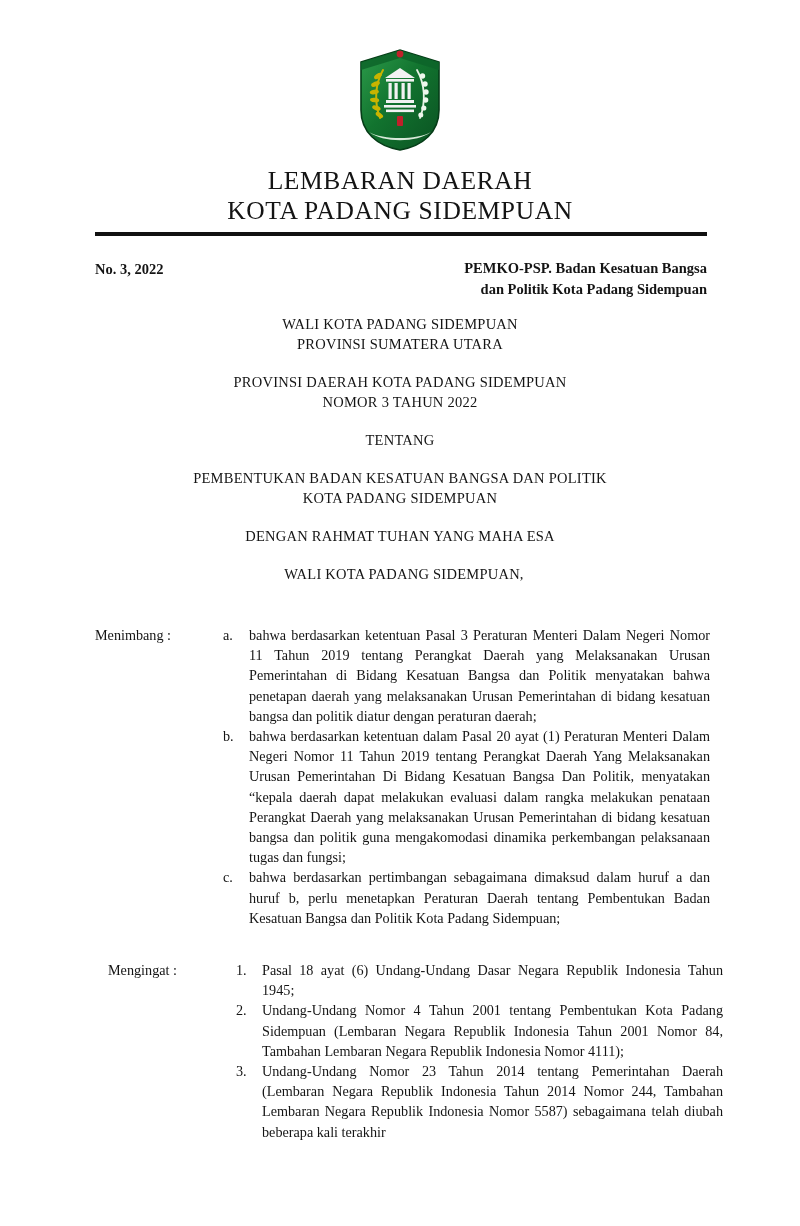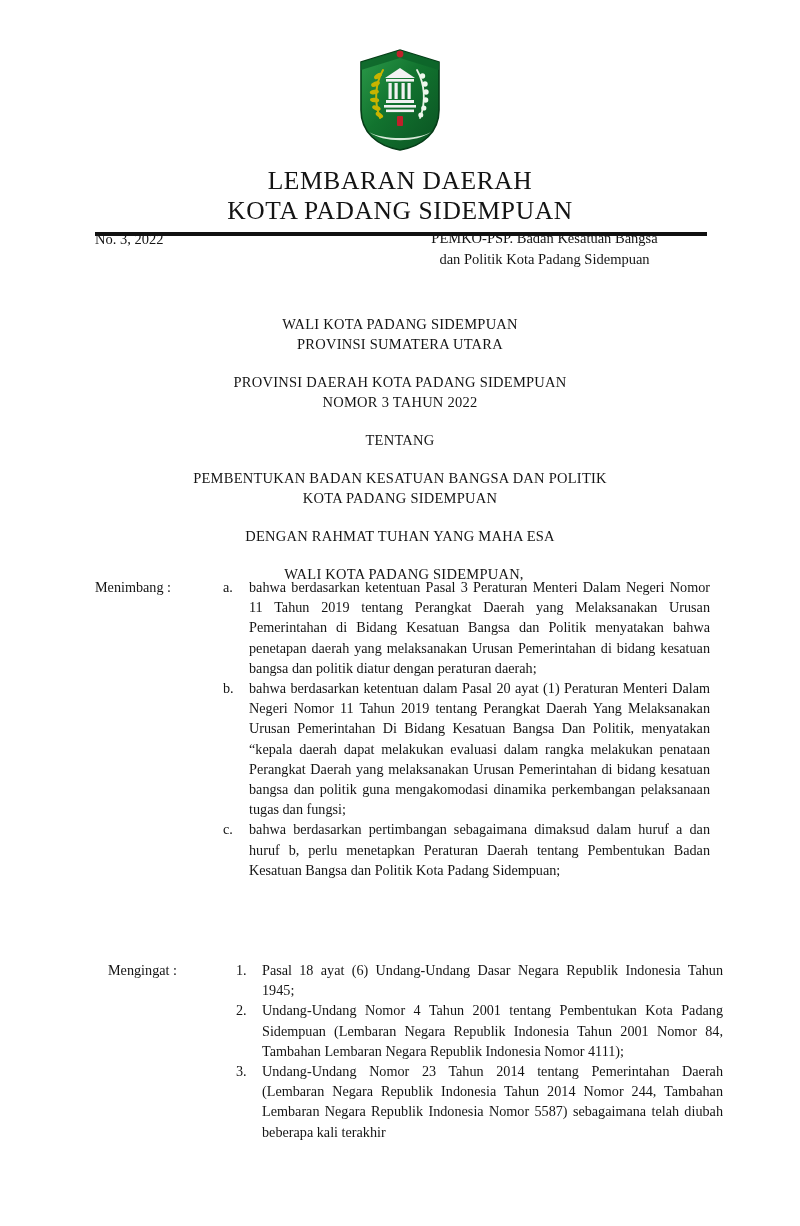--- a/index.html
+++ b/index.html
@@ -59,36 +59,37 @@
     width: 612px;
     top: 232px;
     border: 0;
     border-top: 4px solid #111111;
     margin: 0;
   }
 
   
   .header-row {
     position: absolute;
-    top: 228px;
+    top: 258px;
     left: 95px;
     width: 612px;
     display: flex;
     justify-content: space-between;
     align-items: flex-start;
     font-size: 14.5px;
     line-height: 21px;
+    font-weight: bold;
   }
   .header-row .left {
     white-space: nowrap;
     padding-top: 1px;
   }
   .header-row .right {
     width: 325px;
-    text-align: center;
+    text-align: right;
   }
   .header-row .right div {
     white-space: nowrap;
   }
 
   
   .preamble {
     position: absolute;
     top: 314px;
     left: 0;
@@ -110,21 +111,21 @@
   }
 
   
   .section {
     position: absolute;
     left: 95px;
     width: 615px;
     font-size: 14.2px;
     line-height: 20.2px;
   }
-  #section-menimbang { top: 577px; }
+  #section-menimbang { top: 625px; }
   #section-mengingat { top: 960px; margin-left: 13px; }
 
   .sec-row {
     display: flex;
     align-items: flex-start;
   }
   .sec-label {
     width: 128px;
     flex: 0 0 128px;
     white-space: nowrap;

